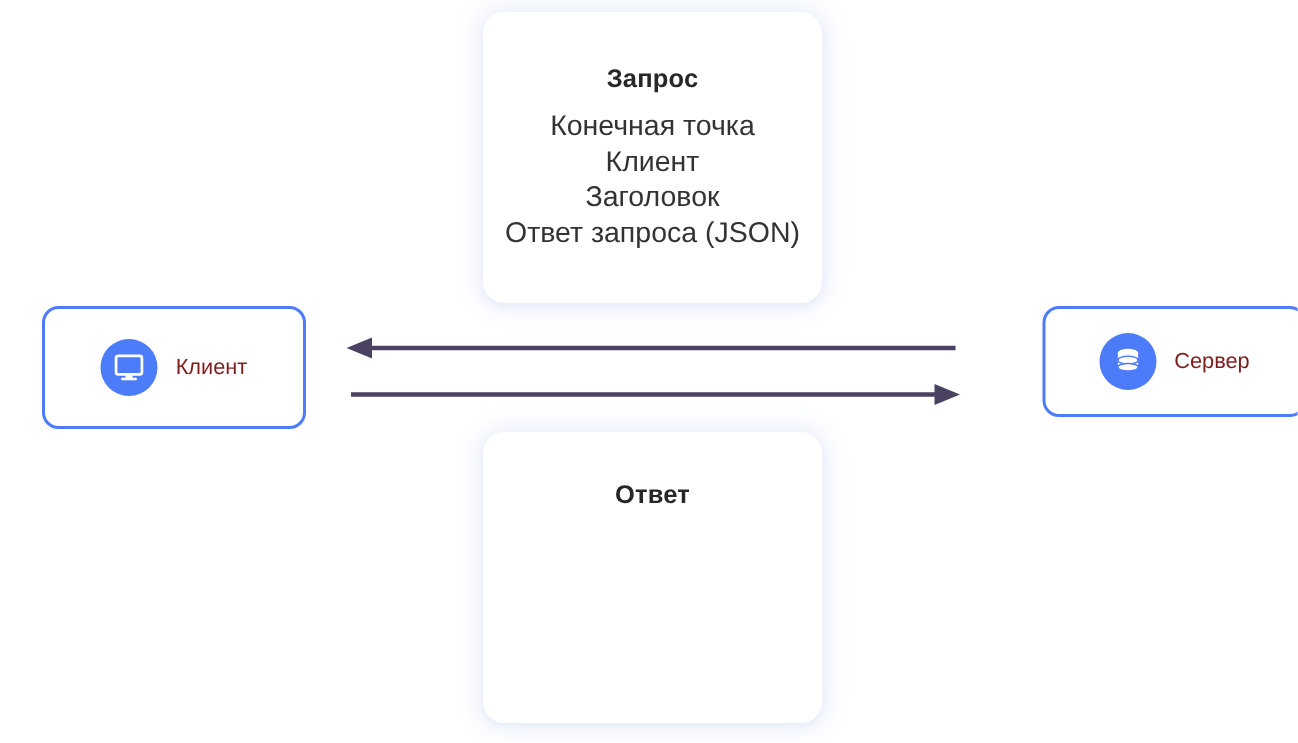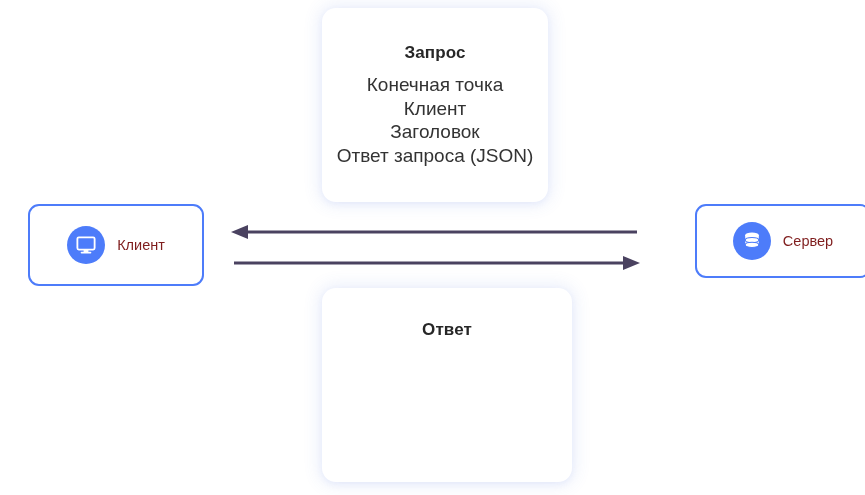--- a/index.html
+++ b/index.html
@@ -31,21 +31,21 @@
   }
   .card-request {
     left: 322px;
     top: 8px;
     width: 226px;
     height: 194px;
   }
   .card-response {
     left: 322px;
     top: 288px;
-    width: 250px;
+    width: 226px;
     height: 194px;
   }
   .card-title {
     font-size: 17px;
     font-weight: bold;
     color: #272727;
     letter-spacing: 0.1px;
   }
   .card-request .card-title { margin-top: 35px; }
   .card-response .card-title { margin-top: 32px; }

